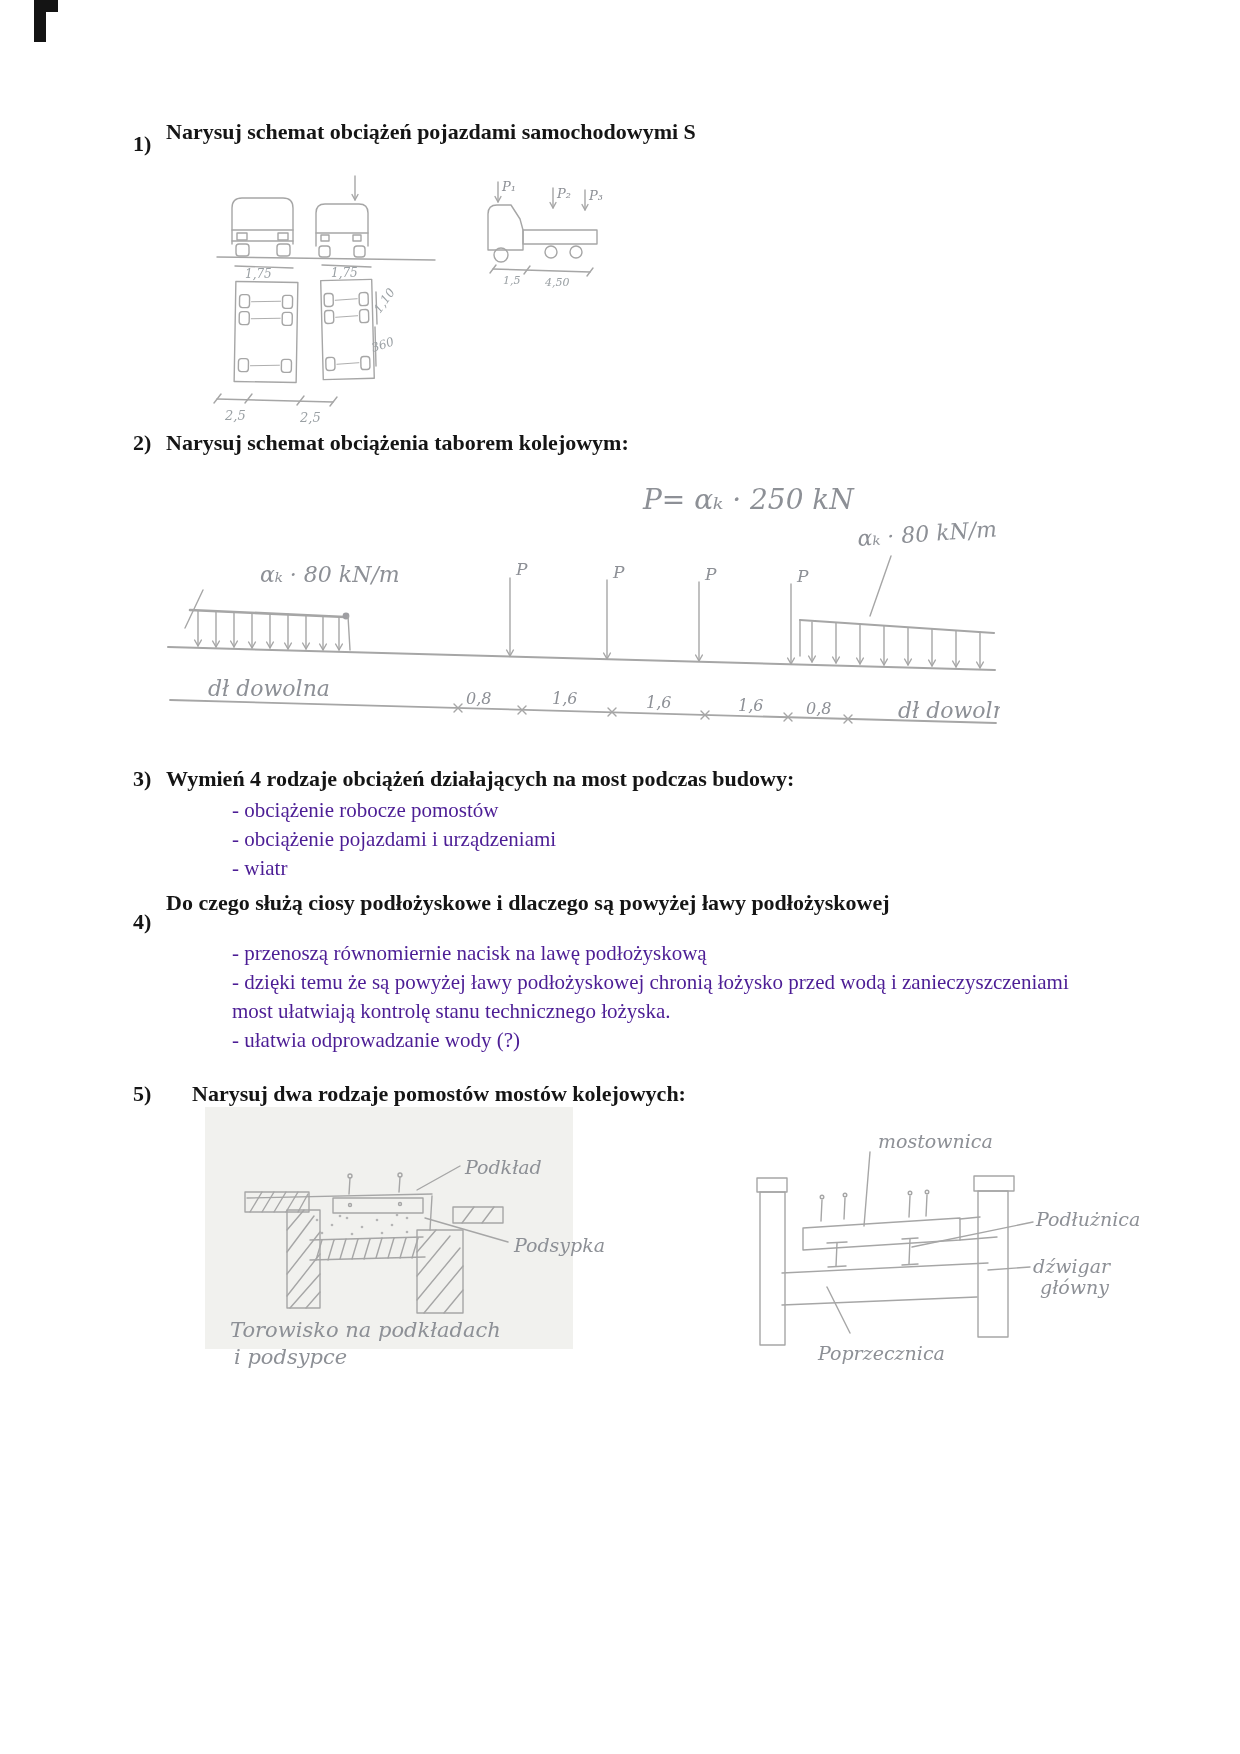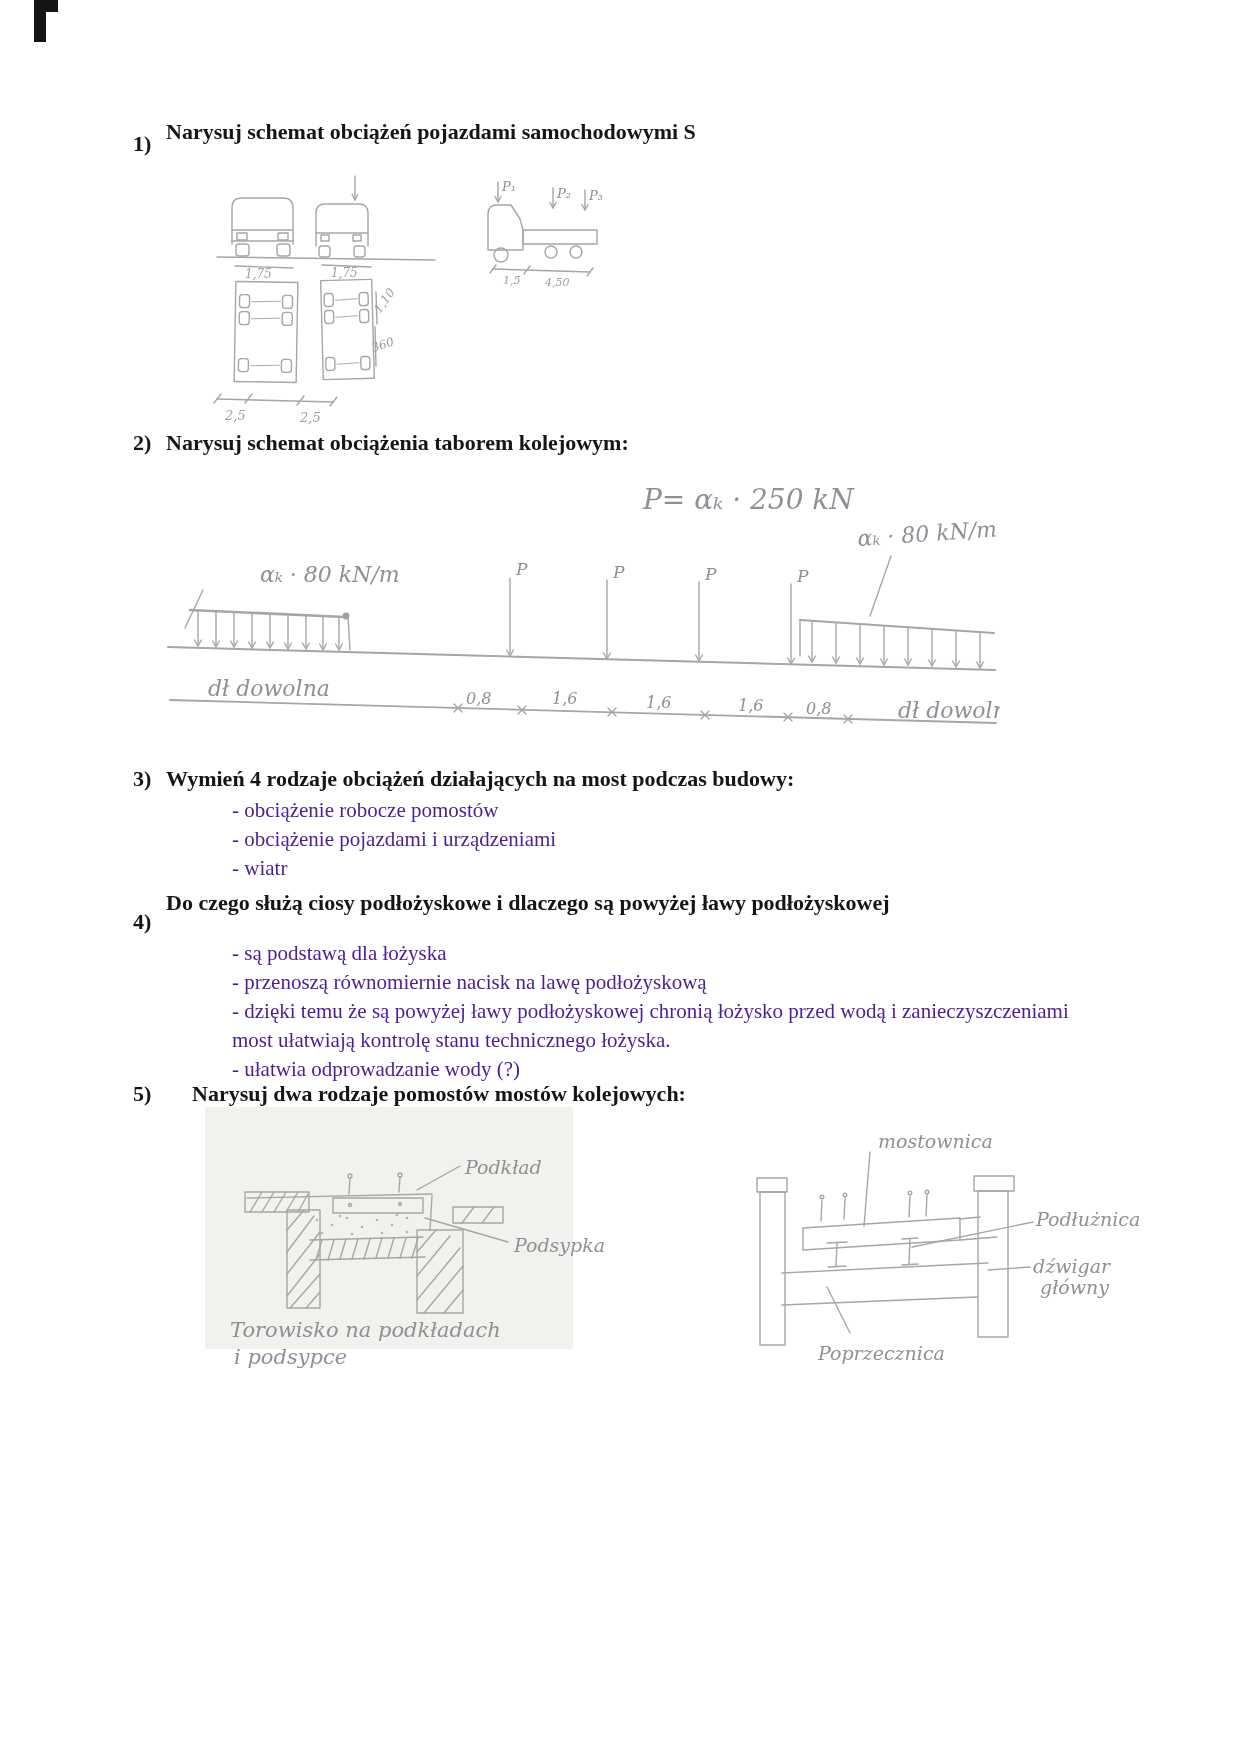--- a/index.html
+++ b/index.html
@@ -248,21 +248,20 @@
   <div class="ans">- obciążenie robocze pomostów</div>
   <div class="ans">- obciążenie pojazdami i urządzeniami</div>
   <div class="ans">- wiatr</div>
 </div>
 
 <div>
   <span class="qnum" style="top:909px;">4)</span>
   <span class="qtitle" style="top:890px;">Do czego służą ciosy podłożyskowe i dlaczego są powyżej ławy podłożyskowej</span>
 </div>
 <div class="answers" style="top:939px;width:845px;">
-  <div class="ans">- są podstawą dla łożyska</div>
   <div class="ans">- przenoszą równomiernie nacisk na lawę podłożyskową</div>
   <div class="ans">- dzięki temu że są powyżej ławy podłożyskowej chronią łożysko przed wodą i zanieczyszczeniami most ułatwiają kontrolę stanu technicznego łożyska.</div>
   <div class="ans">- ułatwia odprowadzanie wody (?)</div>
 </div>
 
 <div>
   <span class="qnum" style="top:1081px;">5)</span>
   <span class="qtitle" style="top:1081px;margin-left:26px;">Narysuj dwa rodzaje pomostów mostów kolejowych:</span>
 </div>
 

